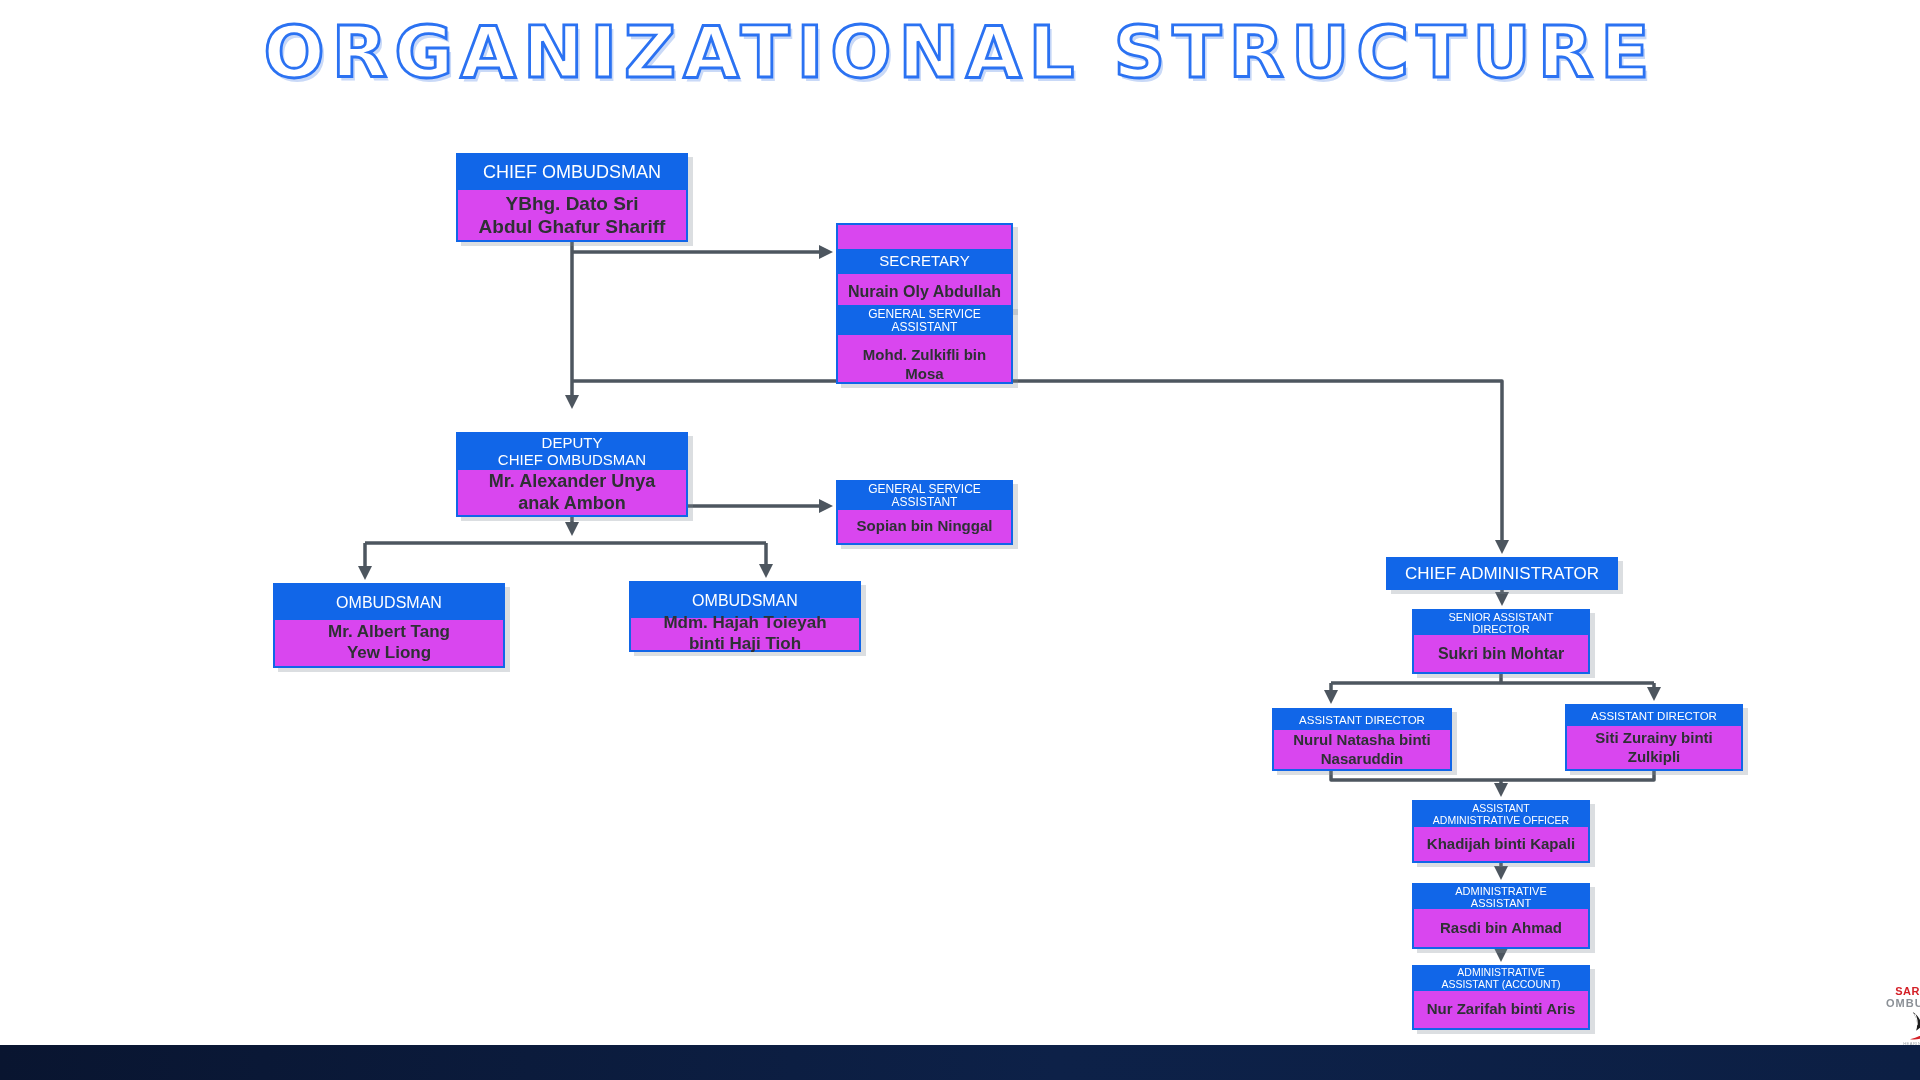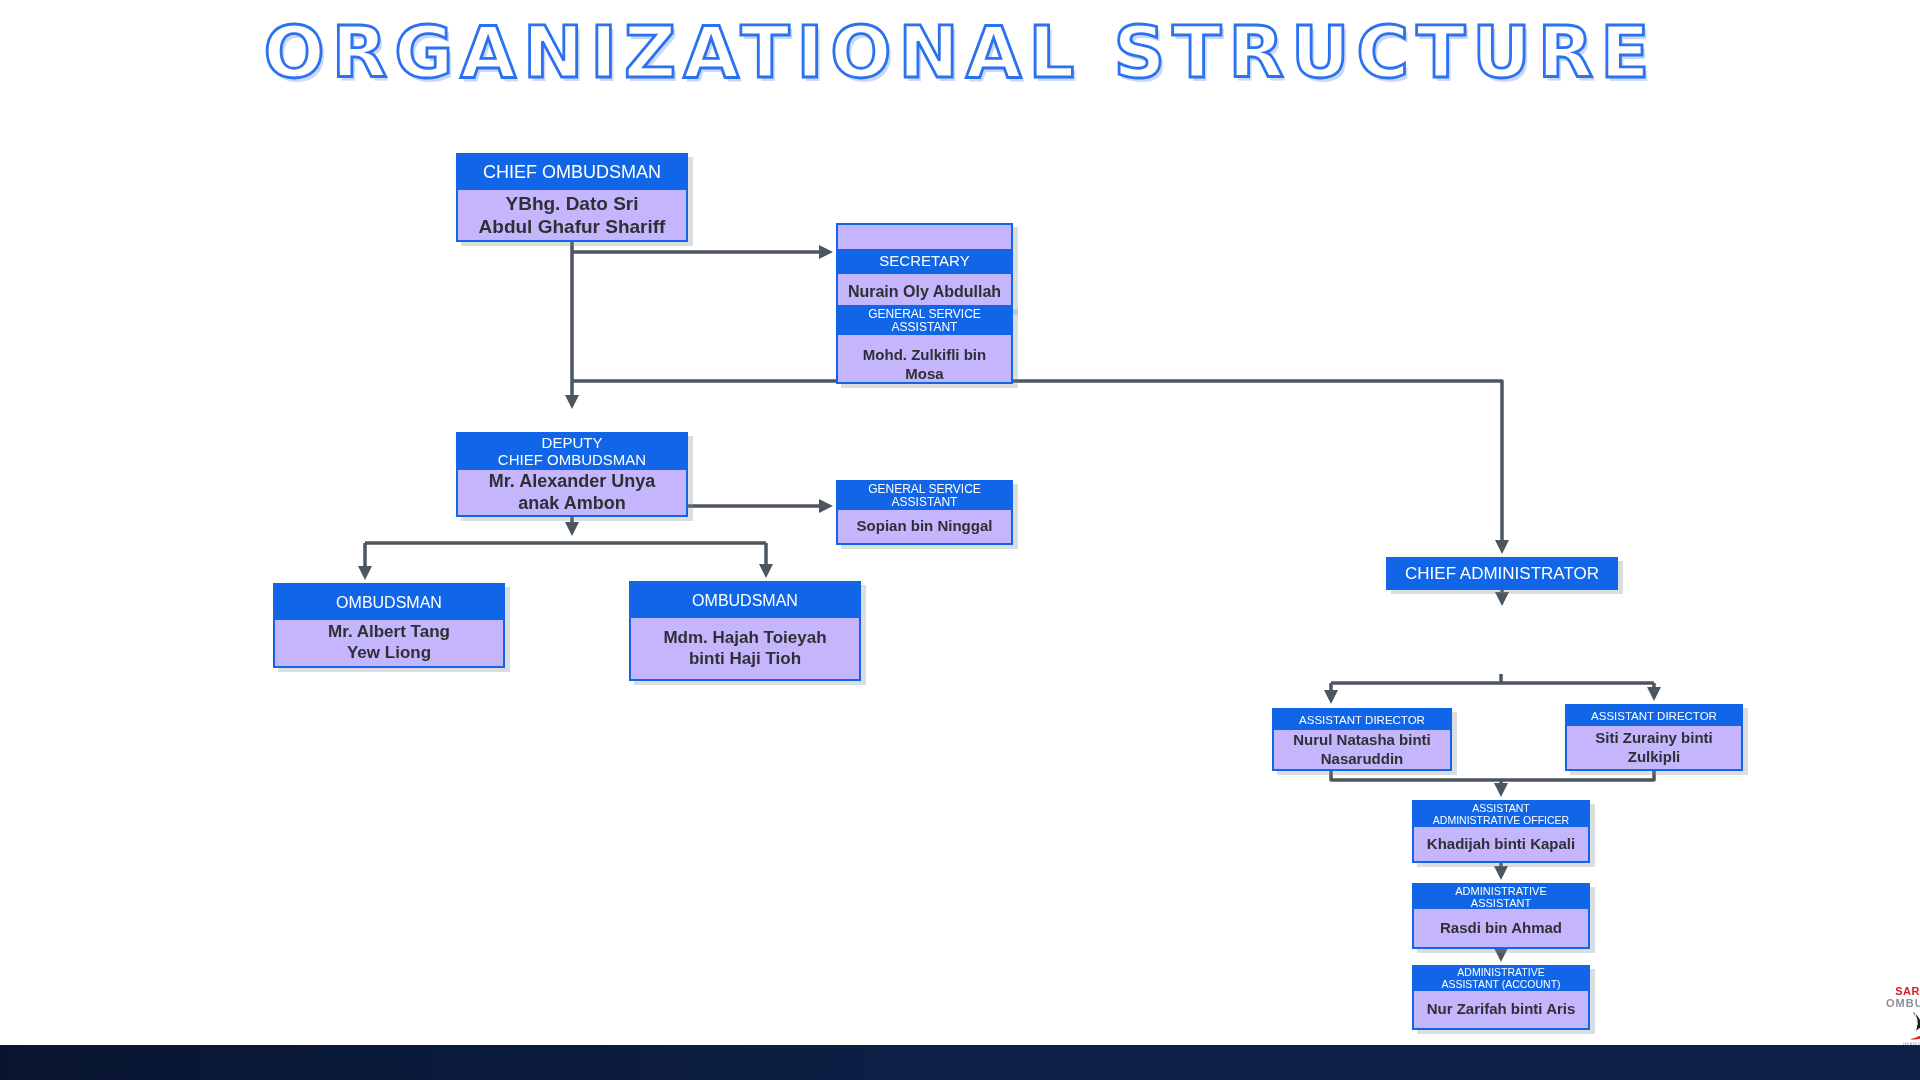--- a/index.html
+++ b/index.html
@@ -5,21 +5,21 @@
   html,body{margin:0;padding:0;background:#ffffff;}
   #stage{position:relative;width:1920px;height:1080px;background:#ffffff;overflow:hidden;
          font-family:"Liberation Sans","DejaVu Sans",sans-serif;}
   
   #title{position:absolute;top:10px;left:0;width:1920px;text-align:center;
          font-family:"DejaVu Sans","Liberation Sans",sans-serif;
          font-weight:bold;font-size:72px;letter-spacing:7px;white-space:nowrap;
          color:#ffffff;-webkit-text-stroke:2.8px #2b72f2;
          text-shadow:3px 4px 0 #c9d9f7;}
   
-  .node{position:absolute;box-sizing:border-box;border:2px solid #1166e8;background:#c4b5fd;
+  .node{position:absolute;box-sizing:border-box;border:2px solid #1166e8;background:#d946ef;
         box-shadow:5px 4px 0 rgba(125,135,148,0.28);}
   .hd{box-sizing:border-box;background:#1166e8;color:#ffffff;display:flex;flex-direction:column;
       justify-content:center;align-items:center;text-align:center;line-height:1.12;font-weight:normal;}
   .bd{box-sizing:border-box;display:flex;flex-direction:column;justify-content:center;align-items:center;
       text-align:center;color:#2e3134;font-weight:bold;line-height:1.22;}
   .hd span,.bd span{display:block;}
   
   #wires{position:absolute;left:0;top:0;width:1920px;height:1080px;pointer-events:none;}
   
   #footer-bar{position:absolute;left:0;top:1045px;width:1920px;height:35px;
@@ -122,32 +122,41 @@
     <div class="bd" style="height:46px;font-size:17px;">
       <span>Mr. Albert Tang</span>
       <span>Yew Liong</span>
     </div>
   </div>
 
   <div class="node" style="left:629px;top:581px;width:232px;">
     <div class="hd" style="height:35px;font-size:16px;">
       <span>OMBUDSMAN</span>
     </div>
-    <div class="bd" style="height:61px;font-size:17px;">
+    <div class="bd" style="height:32px;font-size:17px;">
       <span>Mdm. Hajah Toieyah</span>
       <span>binti Haji Tioh</span>
     </div>
   </div>
 
   <div class="node" style="left:1386px;top:557px;width:232px;">
     <div class="hd" style="height:29px;font-size:17px;">
       <span>CHIEF ADMINISTRATOR</span>
     </div>
   </div>
 
+  <div class="node" style="left:1412px;top:609px;width:178px;">
+    <div class="hd" style="height:24px;font-size:11px;">
+      <span>SENIOR ASSISTANT</span>
+      <span>DIRECTOR</span>
+    </div>
+    <div class="bd" style="height:37px;font-size:16px;">
+      <span>Sukri bin Mohtar</span>
+    </div>
+  </div>
 
   <div class="node" style="left:1272px;top:708px;width:180px;">
     <div class="hd" style="height:20px;font-size:11.5px;">
       <span>ASSISTANT DIRECTOR</span>
     </div>
     <div class="bd" style="height:39px;font-size:15px;">
       <span>Nurul Natasha binti</span>
       <span>Nasaruddin</span>
     </div>
   </div>

